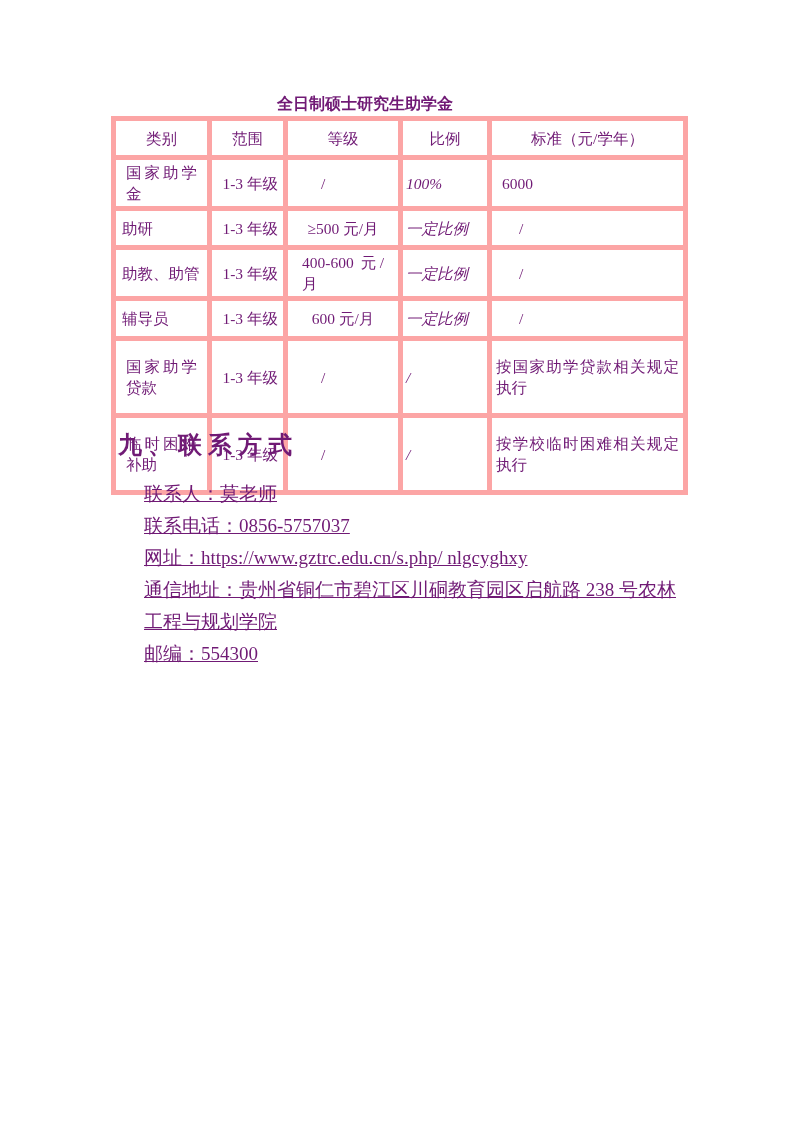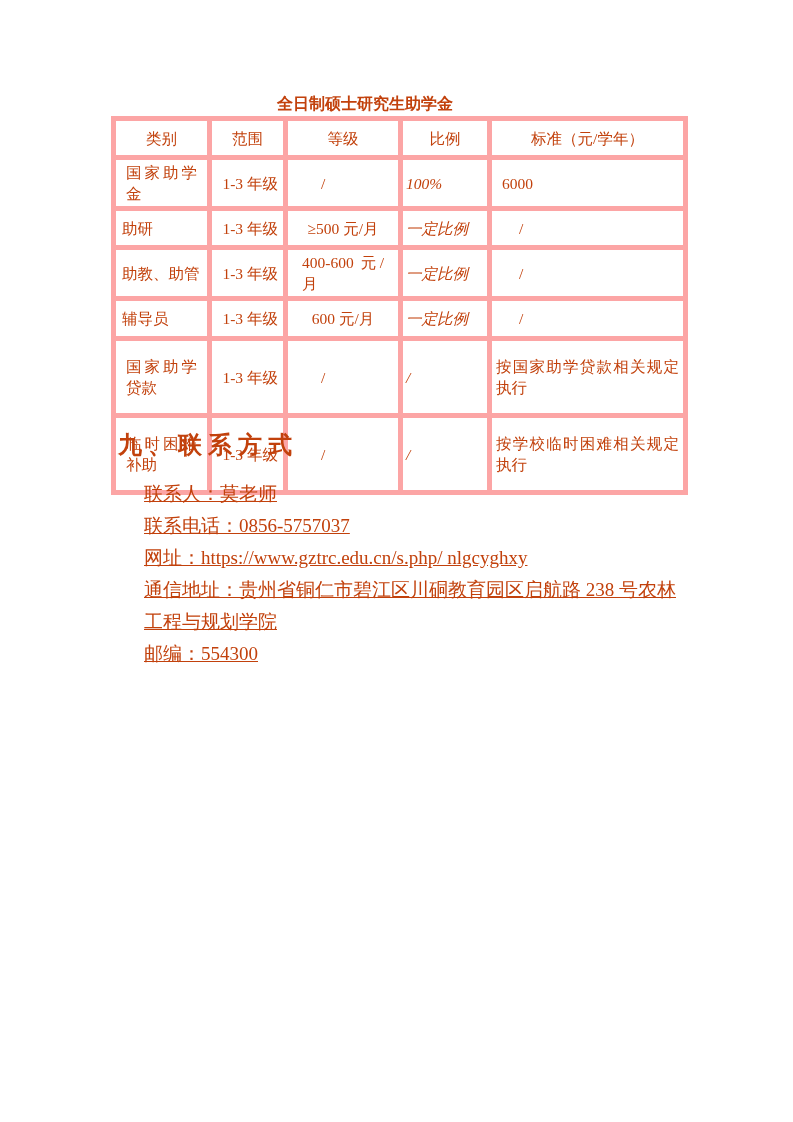--- a/index.html
+++ b/index.html
@@ -1,21 +1,21 @@
 <!DOCTYPE html>
 <html><head>
 <meta charset="utf-8">
 <style>
   html,body{margin:0;padding:0;background:#e8e8e8;}
   .page{
     position:relative;
     width:793px;height:1122px;
     background:#ffffff;
     font-family:"Liberation Serif","DejaVu Serif",serif;
-    color:#c2410c;
+    color:#701a75;
     overflow:hidden;
   }
   .doc-title{
     position:absolute;left:113px;top:93px;width:504px;
     text-align:center;font-weight:bold;font-size:16px;line-height:21px;
     white-space:nowrap;
   }
   table.schol{
     position:absolute;left:111px;top:116px;
     width:574px;table-layout:fixed;

